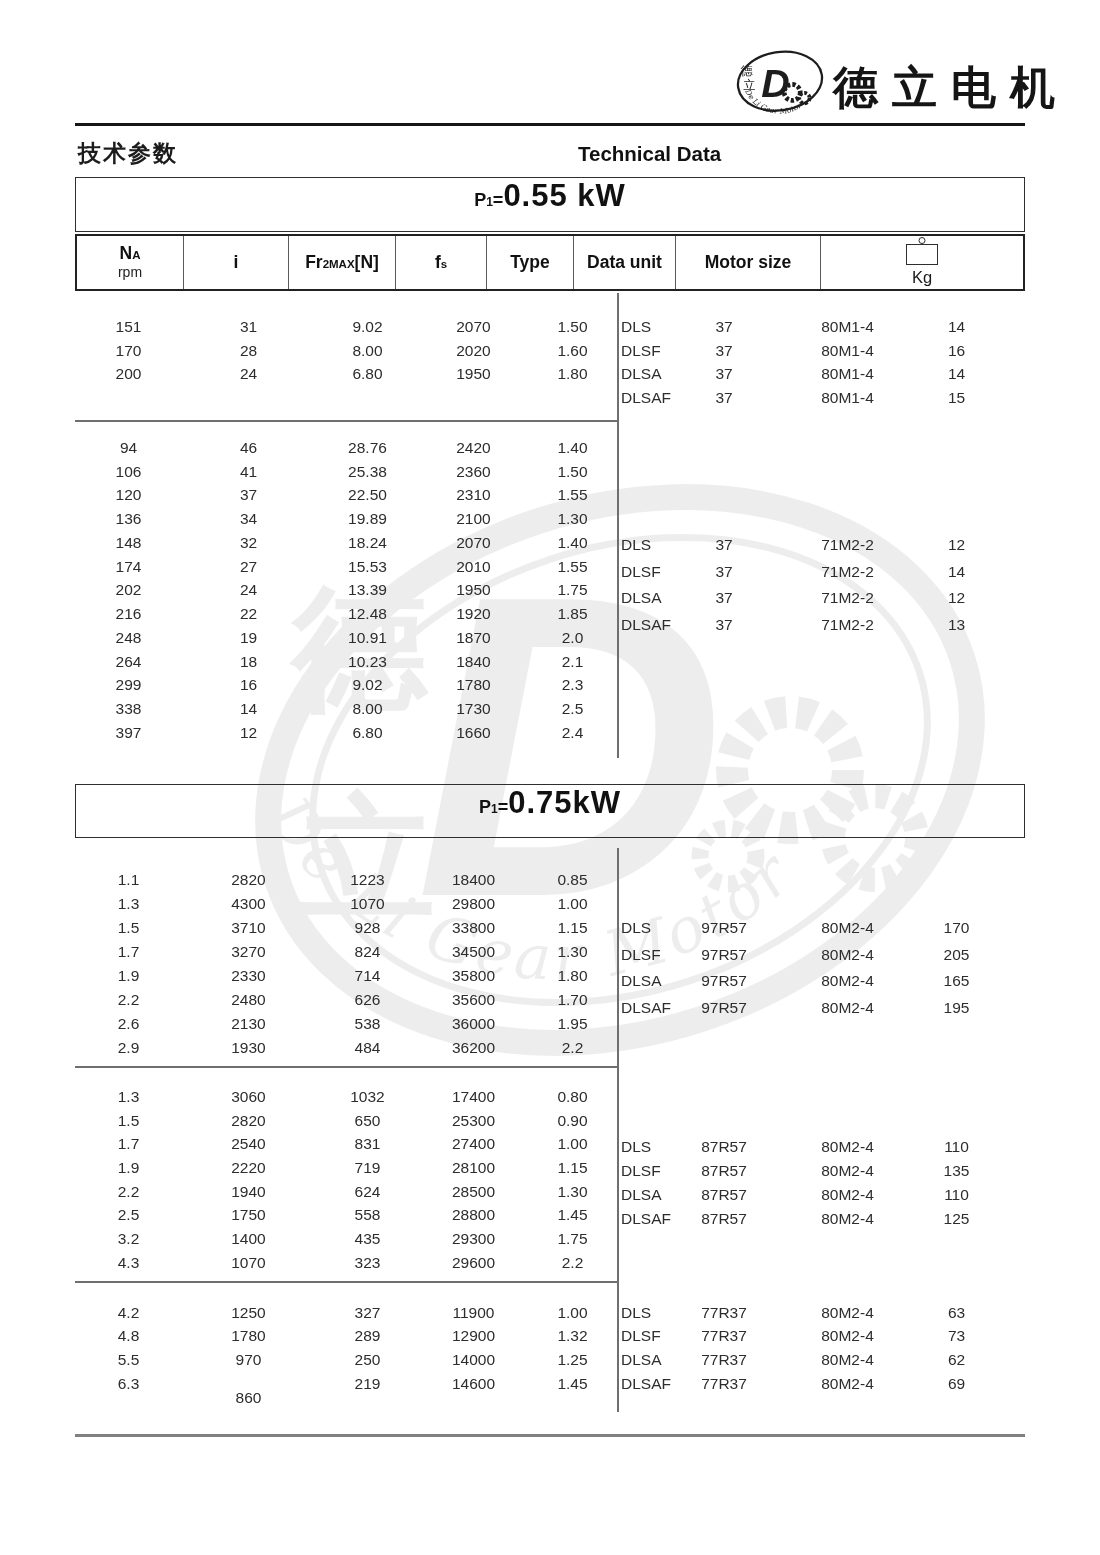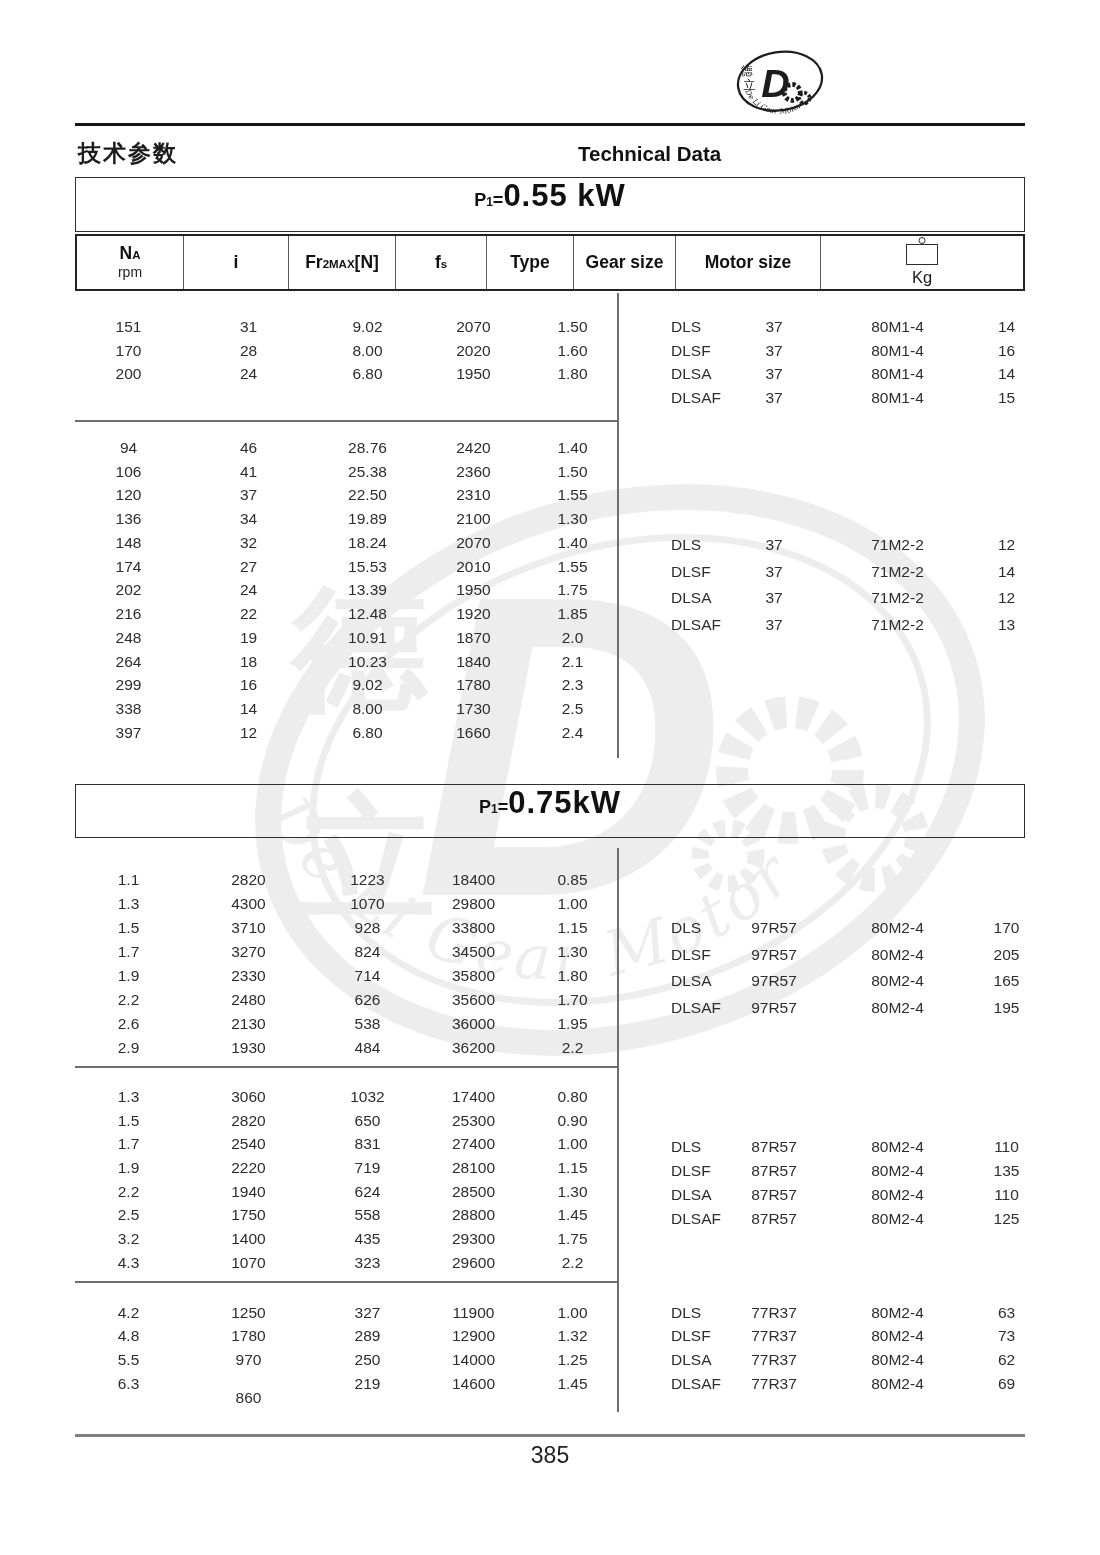--- a/index.html
+++ b/index.html
@@ -45,21 +45,21 @@
   .hunit{font-size:14px;color:#222;margin-top:1px;}
   .kg-cell{display:flex;flex-direction:column;align-items:center;justify-content:center;}
   .weight-icon{position:relative;width:30px;height:19px;border:1.6px solid #2e2e2e;background:#fff;margin-top:5px;}
   .weight-icon::before{
     content:"";position:absolute;left:50%;top:-8px;transform:translateX(-50%);
     width:5px;height:5px;border:1.4px solid #2e2e2e;border-radius:50%;background:#fff;
   }
   .kg-label{font-size:16.5px;color:#1a1a1a;margin-top:3px;}
   
   .rows{left:75px;width:543px;}
-  .rows-right{left:636px;width:407px;}
+  .rows-right{left:586px;width:407px;}
   .drow{display:flex;height:var(--rh);align-items:center;}
   .dcell{font-size:15.5px;color:#2d2d2d;text-align:center;box-sizing:border-box;white-space:nowrap;}
   .vline{width:1.5px;background:#6f6f6f;left:617px;}
   .hsep{left:75px;width:543px;height:1.5px;background:#6f6f6f;}
   
   #footer-line{left:75px;top:1434px;width:950px;height:2.5px;background:#808080;}
   #page-number{left:0;top:1442px;width:1100px;text-align:center;font-size:23px;color:#222;}
   
   #watermark{left:0;top:0;width:1100px;height:1555px;opacity:0.085;pointer-events:none;}
   svg text{user-select:none;}
@@ -93,20 +93,21 @@
       <text x="11" y="45" font-size="13" stroke="none" font-family="Liberation Sans, sans-serif">立</text>
       <text x="30" y="54" font-size="42" font-weight="bold" font-style="italic" stroke="none" font-family="Liberation Sans, sans-serif">D</text>
       <circle cx="63" cy="49" r="8.5" fill="none" stroke-width="5" stroke-dasharray="3.5 2.2"></circle>
       <circle cx="76" cy="55" r="5.5" fill="none" stroke-width="4" stroke-dasharray="3 2"></circle>
       <path id="logo-arc" d="M 12 46 A 41 41 0 0 0 88 46" fill="none" stroke="none"></path>
       <text font-size="8" font-style="italic" stroke="none" font-family="DejaVu Serif, serif">
         <textPath href="#logo-arc" startOffset="2">De Li Gear Motor</textPath>
       </text>
     </g>
   </svg>
+  <div id="brand-text" class="abs">德立电机</div>
   <div id="top-rule" class="abs"></div>
   <div id="title-cn" class="abs">技术参数</div>
   <div id="title-en" class="abs">Technical Data</div>
 
   <div id="pbox-1" class="pbox abs">
     <span class="p-p">P</span>
       <span class="p-sub">1</span>
       <span class="p-eq">=</span>
       <span class="p-val">0.55 kW</span>
   </div>
@@ -122,21 +123,21 @@
     <div class="hcell" style="width:107px">
       <div class="hmain"><span>Fr</span><span class="hsub">2MAX</span><span class="htail">[N]</span></div>
     </div>
     <div class="hcell" style="width:91px">
       <div class="hmain"><span>f</span><span class="hsub">s</span></div>
     </div>
     <div class="hcell" style="width:87px">
       <div class="hmain"><span>Type</span></div>
     </div>
     <div class="hcell" style="width:102px">
-      <div class="hmain"><span>Gear size</span></div>
+      <div class="hmain"><span>Data unit</span></div>
     </div>
     <div class="hcell" style="width:145px">
       <div class="hmain"><span>Motor size</span></div>
     </div>
     <div class="hcell kg-cell" style="width:73px">
       <div class="weight-icon"></div>
       <div class="kg-label">Kg</div>
     </div>
   </div>
 
@@ -548,15 +549,14 @@
       </div>
       <div class="drow">
         <div class="dcell" style="width: 87px; text-align: left; padding-left: 35px;">DLSAF</div>
         <div class="dcell" style="width: 102px;">77R37</div>
         <div class="dcell" style="width: 145px;">80M2-4</div>
         <div class="dcell" style="width: 73px;">69</div>
       </div>
     </div>
 
   <div id="footer-line" class="abs"></div>
-  <div id="page-number" class="abs">385</div>
 
 </div>
 
 </body></html>

